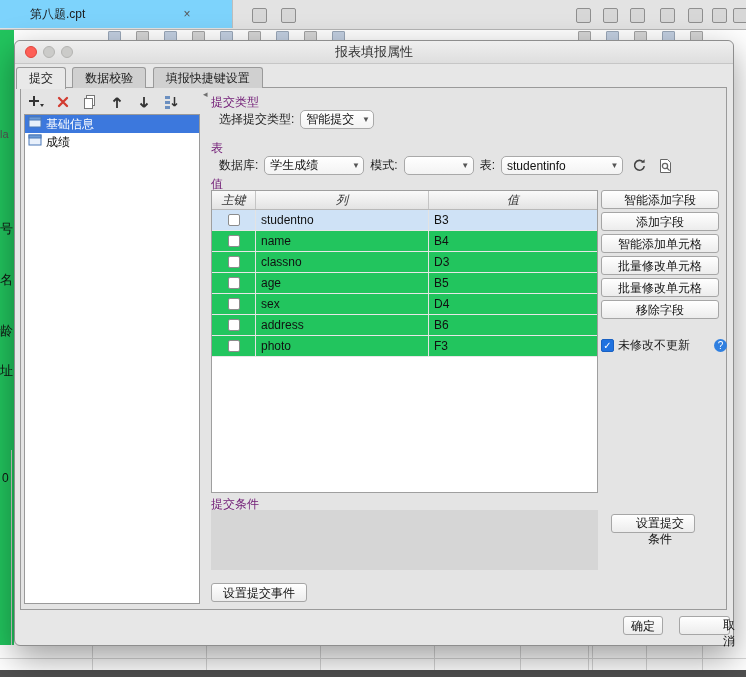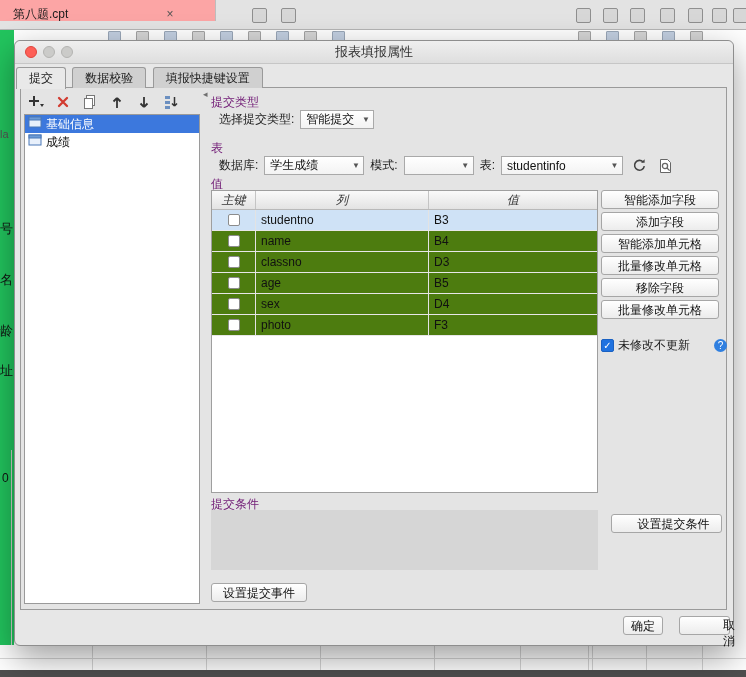--- a/index.html
+++ b/index.html
@@ -1,22 +1,22 @@
 <!DOCTYPE html>
 <html><head>
 <meta charset="utf-8">
 <style>
   html,body{margin:0;padding:0;background:#fff;}
   .screen{position:relative;width:746px;height:677px;overflow:hidden;
           font-family:"Liberation Sans","DejaVu Sans",sans-serif;font-size:12px;color:#222;background:#fff;}
 
   
   .tabbar{position:absolute;left:0;top:0;right:0;height:29px;background:#e3e3e3;border-bottom:1px solid #b5b5b5;}
-  .file-tab{position:absolute;left:0;top:0;width:202px;height:21px;background:#fca5a5;border-right:1px solid #bdbdbd;
-            line-height:28px;padding-left:13px;color:#1c1c1c;}
+  .file-tab{position:absolute;left:0;top:0;width:202px;height:28px;background:#7dd3fc;border-right:1px solid #bdbdbd;
+            line-height:28px;padding-left:30px;color:#1c1c1c;}
   .file-close{position:absolute;right:35px;top:0;width:20px;text-align:center;color:#555;cursor:default;}
   .tb-box{position:absolute;top:8px;width:13px;height:13px;border:1px solid #8f8f8f;background:#d7d7d7;border-radius:2px;}
   .t2-box{position:absolute;top:31px;width:11px;height:9px;border:1px solid #9aa7b8;background:#c3d0e2;border-radius:1px;}
   .t2-box.gray{border-color:#a3a3a3;background:#d6d6d6;}
   .left-strip{position:absolute;left:0;top:30px;width:14px;bottom:0;background:#22c55e;}
   .rowlbl{position:absolute;left:0;width:14px;color:#111;font-size:13px;}
   .vline-left{position:absolute;left:11px;top:420px;height:257px;width:1px;background:#cfcfcf;}
   .bottom-area{position:absolute;left:0;top:645px;width:746px;height:32px;background:#fff;}
   .vgrid{position:absolute;top:0;width:1px;height:25px;background:#d6d6d6;}
   .hgrid{position:absolute;left:0;right:0;height:1px;background:#d6d6d6;}
@@ -47,32 +47,32 @@
   .litem{height:18px;line-height:18px;display:flex;align-items:center;gap:4px;padding-left:3px;color:#111;}
   .litem.selected{background:#3c78dd;color:#fff;}
   .divider{position:absolute;left:182px;top:0;width:6px;height:521px;}
   .div-arrow{position:absolute;left:0;top:2px;font-size:9px;color:#6f6f6f;line-height:9px;}
 
   
   .seclabel{position:absolute;color:#701a75;}
   .formrow{position:absolute;display:flex;align-items:center;gap:6px;height:19px;}
   .flabel{color:#1d1d1d;white-space:nowrap;}
   .select{display:inline-flex;align-items:center;justify-content:space-between;height:19px;box-sizing:border-box;
-          background:linear-gradient(#ffffff,#f3f3f3);border:1px solid #a9a9a9;border-radius:0;padding-left:5px;cursor:default;}
+          background:linear-gradient(#ffffff,#f3f3f3);border:1px solid #a9a9a9;border-radius:5px;padding-left:5px;cursor:default;}
   .sel-text{white-space:nowrap;overflow:hidden;color:#111;}
   .sel-arrow{width:15px;text-align:center;color:#555;font-size:8px;flex:0 0 auto;}
   .w74{width:74px;} .w100{width:100px;} .w70{width:70px;} .w118{width:122px;}
   .icbtn{display:inline-flex;width:20px;height:19px;align-items:center;justify-content:center;cursor:default;}
 
   
   .vtable{position:absolute;left:190px;top:102px;width:387px;height:303px;background:#fff;border:1px solid #9f9f9f;box-sizing:border-box;}
   .vhead{display:flex;height:18px;background:linear-gradient(#fafafa,#e3e3e3);border-bottom:1px solid #b9b9b9;font-style:italic;}
   .hcell{line-height:18px;text-align:center;color:#333;border-right:1px solid #c4c4c4;box-sizing:border-box;}
   .hcell:last-child{border-right:none;}
-  .trow{display:flex;height:20px;border-bottom:1px solid #e7e7e7;background:#4d7c0f;}
+  .trow{display:flex;height:20px;border-bottom:1px solid #e7e7e7;background:#22c55e;}
   .trow.selected{background:#cfe2f6;}
   .cell{line-height:20px;border-right:1px solid #e3e3e3;box-sizing:border-box;padding-left:5px;color:#111;overflow:hidden;}
   .cell:last-child{border-right:none;}
   .c1{width:44px;flex:0 0 44px;display:flex;align-items:center;justify-content:center;padding-left:0;}
   .c2{width:173px;flex:0 0 173px;}
   .c3{flex:1;}
   .cb{width:12px;height:12px;background:#fff;border:1px solid #8c8c8c;border-radius:2px;box-sizing:border-box;}
 
   
   .btncol{position:absolute;left:580px;top:102px;width:118px;display:flex;flex-direction:column;gap:3px;}
@@ -80,21 +80,21 @@
         border-radius:3px;height:19px;line-height:16px;font-size:12px;font-family:inherit;color:#111;text-align:center;
         padding:0 6px;cursor:default;}
   .noupd{position:absolute;left:580px;top:249px;width:126px;display:flex;align-items:center;gap:4px;}
   .cbchecked{width:13px;height:13px;background:#1f72e0;border:1px solid #1a61c2;border-radius:2px;box-sizing:border-box;
              color:#fff;font-size:10px;line-height:11px;text-align:center;flex:0 0 auto;}
   .noupd-label{color:#1d1d1d;}
   .helpico{margin-left:auto;width:13px;height:13px;border-radius:50%;background:#2f7fe0;color:#fff;font-size:10px;
            line-height:13px;text-align:center;flex:0 0 auto;}
 
   .graybox{position:absolute;left:190px;top:422px;width:387px;height:60px;background:#d6d6d6;}
-  .setcond{position:absolute;left:590px;top:426px;width:111px;padding-left:20px;}
+  .setcond{position:absolute;left:590px;top:426px;width:84px;padding-left:20px;}
   .setevent{position:absolute;left:190px;top:495px;width:96px;}
 
   .okbtn{position:absolute;left:608px;top:575px;width:40px;}
   .cancelbtn{position:absolute;left:664px;top:575px;width:40px;padding-left:43px;}
 </style>
 </head>
 <body>
 
 <div class="screen">
 
@@ -316,32 +316,39 @@
           <span class="cell c1">
               <span class="cb"></span>
             </span>
           <span class="cell c2">sex</span>
           <span class="cell c3">D4</span>
         </div>
         <div class="trow">
           <span class="cell c1">
               <span class="cb"></span>
             </span>
+          <span class="cell c2">address</span>
+          <span class="cell c3">B6</span>
+        </div>
+        <div class="trow">
+          <span class="cell c1">
+              <span class="cb"></span>
+            </span>
           <span class="cell c2">photo</span>
           <span class="cell c3">F3</span>
         </div>
       </div>
 
       <div class="btncol">
         <button class="fbtn">智能添加字段</button>
         <button class="fbtn">添加字段</button>
         <button class="fbtn">智能添加单元格</button>
         <button class="fbtn">批量修改单元格</button>
+        <button class="fbtn">批量修改单元格</button>
         <button class="fbtn">移除字段</button>
-        <button class="fbtn">批量修改单元格</button>
       </div>
 
       <div class="noupd">
         <span class="cbchecked"><span>✓</span></span>
         <span class="noupd-label">未修改不更新</span>
         <span class="helpico">?</span>
       </div>
 
       <div class="seclabel" style="left:190px;top:408px;">提交条件</div>
       <div class="graybox"></div>

